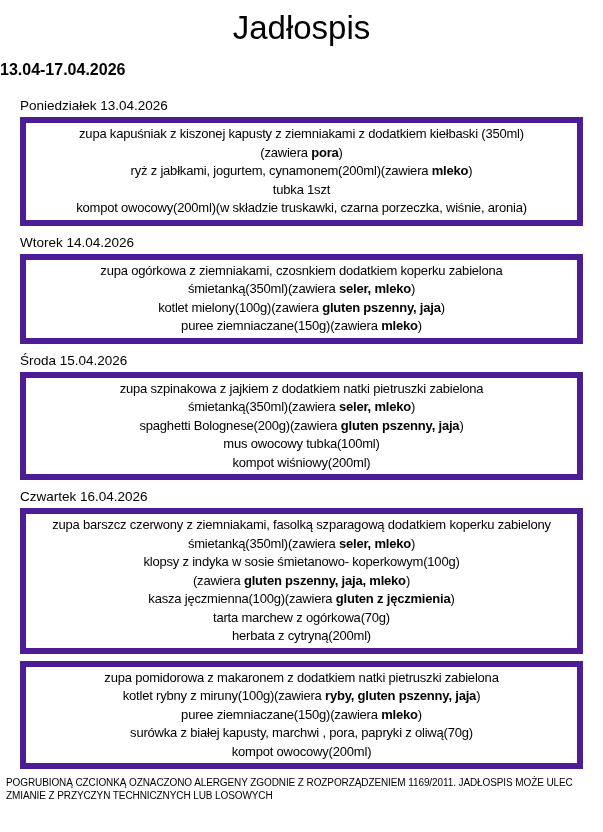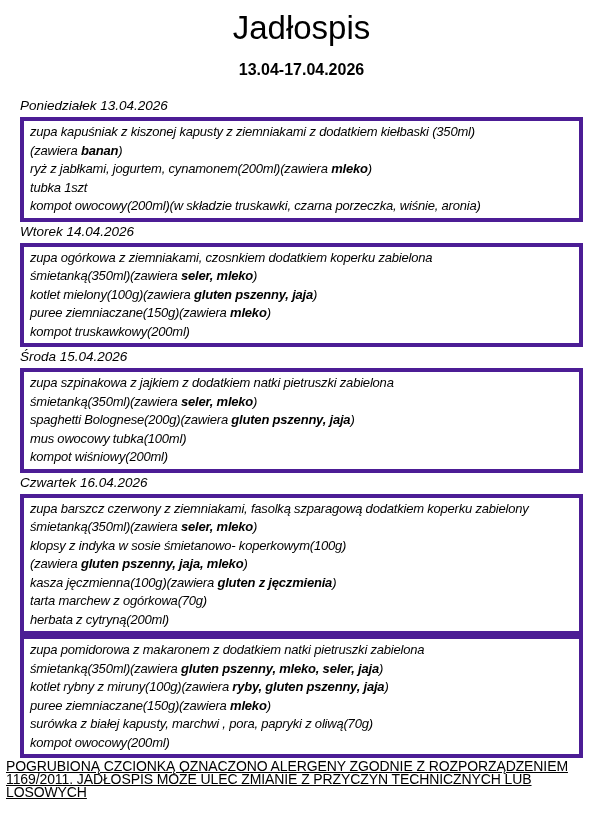--- a/index.html
+++ b/index.html
@@ -12,78 +12,76 @@
   }
   .page { width: 603px; height: 832px; padding-top: 8px; }
   .title {
     text-align: center;
     font-size: 33px;
     font-weight: 400;
     line-height: 40px;
     margin-bottom: 12px;
   }
   .subtitle {
-    text-align: center;
     font-size: 16px;
     font-weight: 700;
     line-height: 20px;
     margin-bottom: 16px;
   }
-  .day { margin: 0 20px; font-style: italic; }
+  .day { margin: 0 20px; }
   .day-label {
     font-size: 13.5px;
     line-height: 19px;
     margin-bottom: 2px;
   }
   .menu-box {
-    border: 4px solid #4c1d95;
+    border: 6px solid #4c1d95;
     padding: 2px 6px;
-    text-align: left;
+    text-align: center;
+    margin-bottom: 7px;
   }
   .menu-line {
     font-size: 13px;
     letter-spacing: -0.2px;
     line-height: 18.5px;
     white-space: nowrap;
   }
   .menu-line b { font-weight: 700; }
   .footer {
     margin: 2px 6px 0 6px;
-    font-size: 14px;
+    font-size: 10px;
     letter-spacing: -0.1px;
     line-height: 13px;
     max-width: 592px;
-    text-decoration: underline;
   }
 </style>
 </head>
 <body>
 
 <div class="page">
   <h1 class="title">Jadłospis</h1>
   <h2 class="subtitle">13.04-17.04.2026</h2>
   <div id="days">
       <div class="day">
         <div class="day-label">Poniedziałek 13.04.2026</div>
         <div class="menu-box">
           <div class="menu-line"><span>zupa kapuśniak z kiszonej kapusty z ziemniakami z dodatkiem kiełbaski (350ml)</span></div>
-          <div class="menu-line"><span>(zawiera </span><b>banan</b><span>)</span></div>
+          <div class="menu-line"><span>(zawiera </span><b>pora</b><span>)</span></div>
           <div class="menu-line"><span>ryż z jabłkami, jogurtem, cynamonem(200ml)(zawiera </span><b>mleko</b><span>)</span></div>
           <div class="menu-line"><span>tubka 1szt</span></div>
           <div class="menu-line"><span>kompot owocowy(200ml)(w składzie truskawki, czarna porzeczka, wiśnie, aronia)</span></div>
         </div>
       </div>
       <div class="day">
         <div class="day-label">Wtorek 14.04.2026</div>
         <div class="menu-box">
           <div class="menu-line"><span>zupa ogórkowa z ziemniakami, czosnkiem dodatkiem koperku zabielona</span></div>
           <div class="menu-line"><span>śmietanką(350ml)(zawiera </span><b>seler, mleko</b><span>)</span></div>
           <div class="menu-line"><span>kotlet mielony(100g)(zawiera </span><b>gluten pszenny, jaja</b><span>)</span></div>
           <div class="menu-line"><span>puree ziemniaczane(150g)(zawiera </span><b>mleko</b><span>)</span></div>
-          <div class="menu-line"><span>kompot truskawkowy(200ml)</span></div>
         </div>
       </div>
       <div class="day">
         <div class="day-label">Środa 15.04.2026</div>
         <div class="menu-box">
           <div class="menu-line"><span>zupa szpinakowa z jajkiem z dodatkiem natki pietruszki zabielona</span></div>
           <div class="menu-line"><span>śmietanką(350ml)(zawiera </span><b>seler, mleko</b><span>)</span></div>
           <div class="menu-line"><span>spaghetti Bolognese(200g)(zawiera </span><b>gluten pszenny, jaja</b><span>)</span></div>
           <div class="menu-line"><span>mus owocowy tubka(100ml)</span></div>
           <div class="menu-line"><span>kompot wiśniowy(200ml)</span></div>
@@ -97,21 +95,20 @@
           <div class="menu-line"><span>klopsy z indyka w sosie śmietanowo- koperkowym(100g)</span></div>
           <div class="menu-line"><span>(zawiera </span><b>gluten pszenny, jaja, mleko</b><span>)</span></div>
           <div class="menu-line"><span>kasza jęczmienna(100g)(zawiera </span><b>gluten z jęczmienia</b><span>)</span></div>
           <div class="menu-line"><span>tarta marchew z ogórkowa(70g)</span></div>
           <div class="menu-line"><span>herbata z cytryną(200ml)</span></div>
         </div>
       </div>
       <div class="day">
         <div class="menu-box">
           <div class="menu-line"><span>zupa pomidorowa z makaronem z dodatkiem natki pietruszki zabielona</span></div>
-          <div class="menu-line"><span>śmietanką(350ml)(zawiera </span><b>gluten pszenny, mleko, seler, jaja</b><span>)</span></div>
           <div class="menu-line"><span>kotlet rybny z miruny(100g)(zawiera </span><b>ryby, gluten pszenny, jaja</b><span>)</span></div>
           <div class="menu-line"><span>puree ziemniaczane(150g)(zawiera </span><b>mleko</b><span>)</span></div>
           <div class="menu-line"><span>surówka z białej kapusty, marchwi , pora, papryki z oliwą(70g)</span></div>
           <div class="menu-line"><span>kompot owocowy(200ml)</span></div>
         </div>
       </div>
     </div>
   <p class="footer">POGRUBIONĄ CZCIONKĄ OZNACZONO ALERGENY ZGODNIE Z ROZPORZĄDZENIEM 1169/2011. JADŁOSPIS MOŻE ULEC ZMIANIE Z PRZYCZYN TECHNICZNYCH LUB LOSOWYCH</p>
 </div>
 

